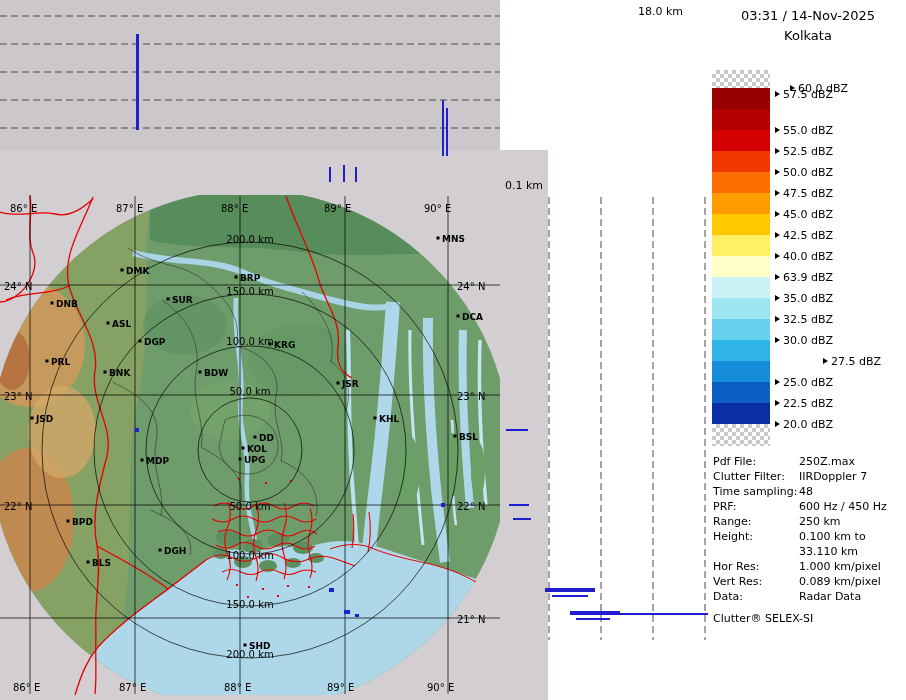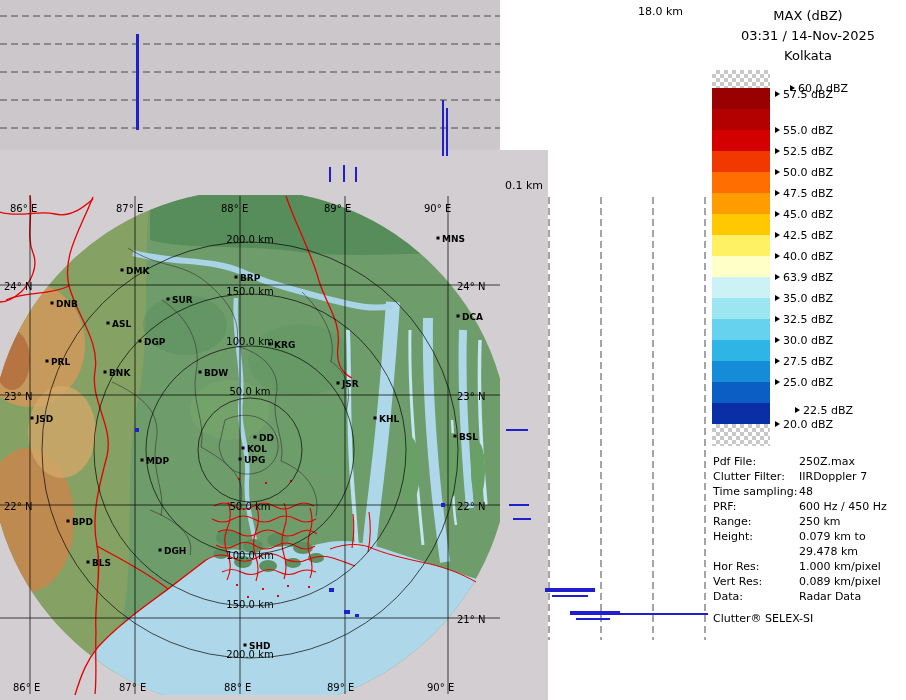--- a/index.html
+++ b/index.html
@@ -275,21 +275,20 @@
         <text x="92" y="565.5" class="t-station">BLS</text>
         <rect x="243.5" y="643.5" width="3" height="3" fill="#000"></rect>
         <text x="249" y="648.5" class="t-station">SHD</text>
       </g>
 
     <text x="638" y="15" class="t-axis">18.0 km</text>
     <text x="505" y="189" class="t-axis">0.1 km</text>
   </svg>
 
   <div id="panel">
-    <div class="ptitle">MAX (dBZ)</div>
     <div class="ptitle">03:31 / 14-Nov-2025</div>
     <div class="ptitle">Kolkata</div>
 
     <div id="legend">
       <div id="legend-blocks">
           <div class="lblock checker" style="height: 18px;"></div>
           <div class="lblock" style="background: rgb(153, 0, 0); height: 21px;"></div>
           <div class="lblock" style="background: rgb(179, 0, 0); height: 21px;"></div>
           <div class="lblock" style="background: rgb(212, 0, 0); height: 21px;"></div>
           <div class="lblock" style="background: rgb(240, 56, 0); height: 21px;"></div>
@@ -353,29 +352,29 @@
             <span>35.0 dBZ</span>
           </div>
           <div class="lrow" style="top: 243px;">
             <span class="larrow"></span>
             <span>32.5 dBZ</span>
           </div>
           <div class="lrow" style="top: 264px;">
             <span class="larrow"></span>
             <span>30.0 dBZ</span>
           </div>
-          <div class="lrow" style="top: 285px;">
+          <div class="lrow" style="top: 285px; margin-left: 48px;">
             <span class="larrow"></span>
             <span>27.5 dBZ</span>
           </div>
           <div class="lrow" style="top: 306px;">
             <span class="larrow"></span>
             <span>25.0 dBZ</span>
           </div>
-          <div class="lrow" style="top: 334px; margin-left: 20px;">
+          <div class="lrow" style="top: 327px;">
             <span class="larrow"></span>
             <span>22.5 dBZ</span>
           </div>
           <div class="lrow" style="top: 348px;">
             <span class="larrow"></span>
             <span>20.0 dBZ</span>
           </div>
         </div>
     </div>
 
@@ -384,23 +383,23 @@
         <div class="ivalue">250Z.max</div>
         <div class="ilabel">Clutter Filter:</div>
         <div class="ivalue">IIRDoppler 7</div>
         <div class="ilabel">Time sampling:</div>
         <div class="ivalue">48</div>
         <div class="ilabel">PRF:</div>
         <div class="ivalue">600 Hz / 450 Hz</div>
         <div class="ilabel">Range:</div>
         <div class="ivalue">250 km</div>
         <div class="ilabel">Height:</div>
-        <div class="ivalue">0.079 km to</div>
+        <div class="ivalue">0.100 km to</div>
         <div class="ilabel"></div>
-        <div class="ivalue">29.478 km</div>
+        <div class="ivalue">33.110 km</div>
         <div class="ilabel">Hor Res:</div>
         <div class="ivalue">1.000 km/pixel</div>
         <div class="ilabel">Vert Res:</div>
         <div class="ivalue">0.089 km/pixel</div>
         <div class="ilabel">Data:</div>
         <div class="ivalue">Radar Data</div>
       </div>
     <div id="info-footer">Clutter® SELEX-SI</div>
   </div>
 </div>

